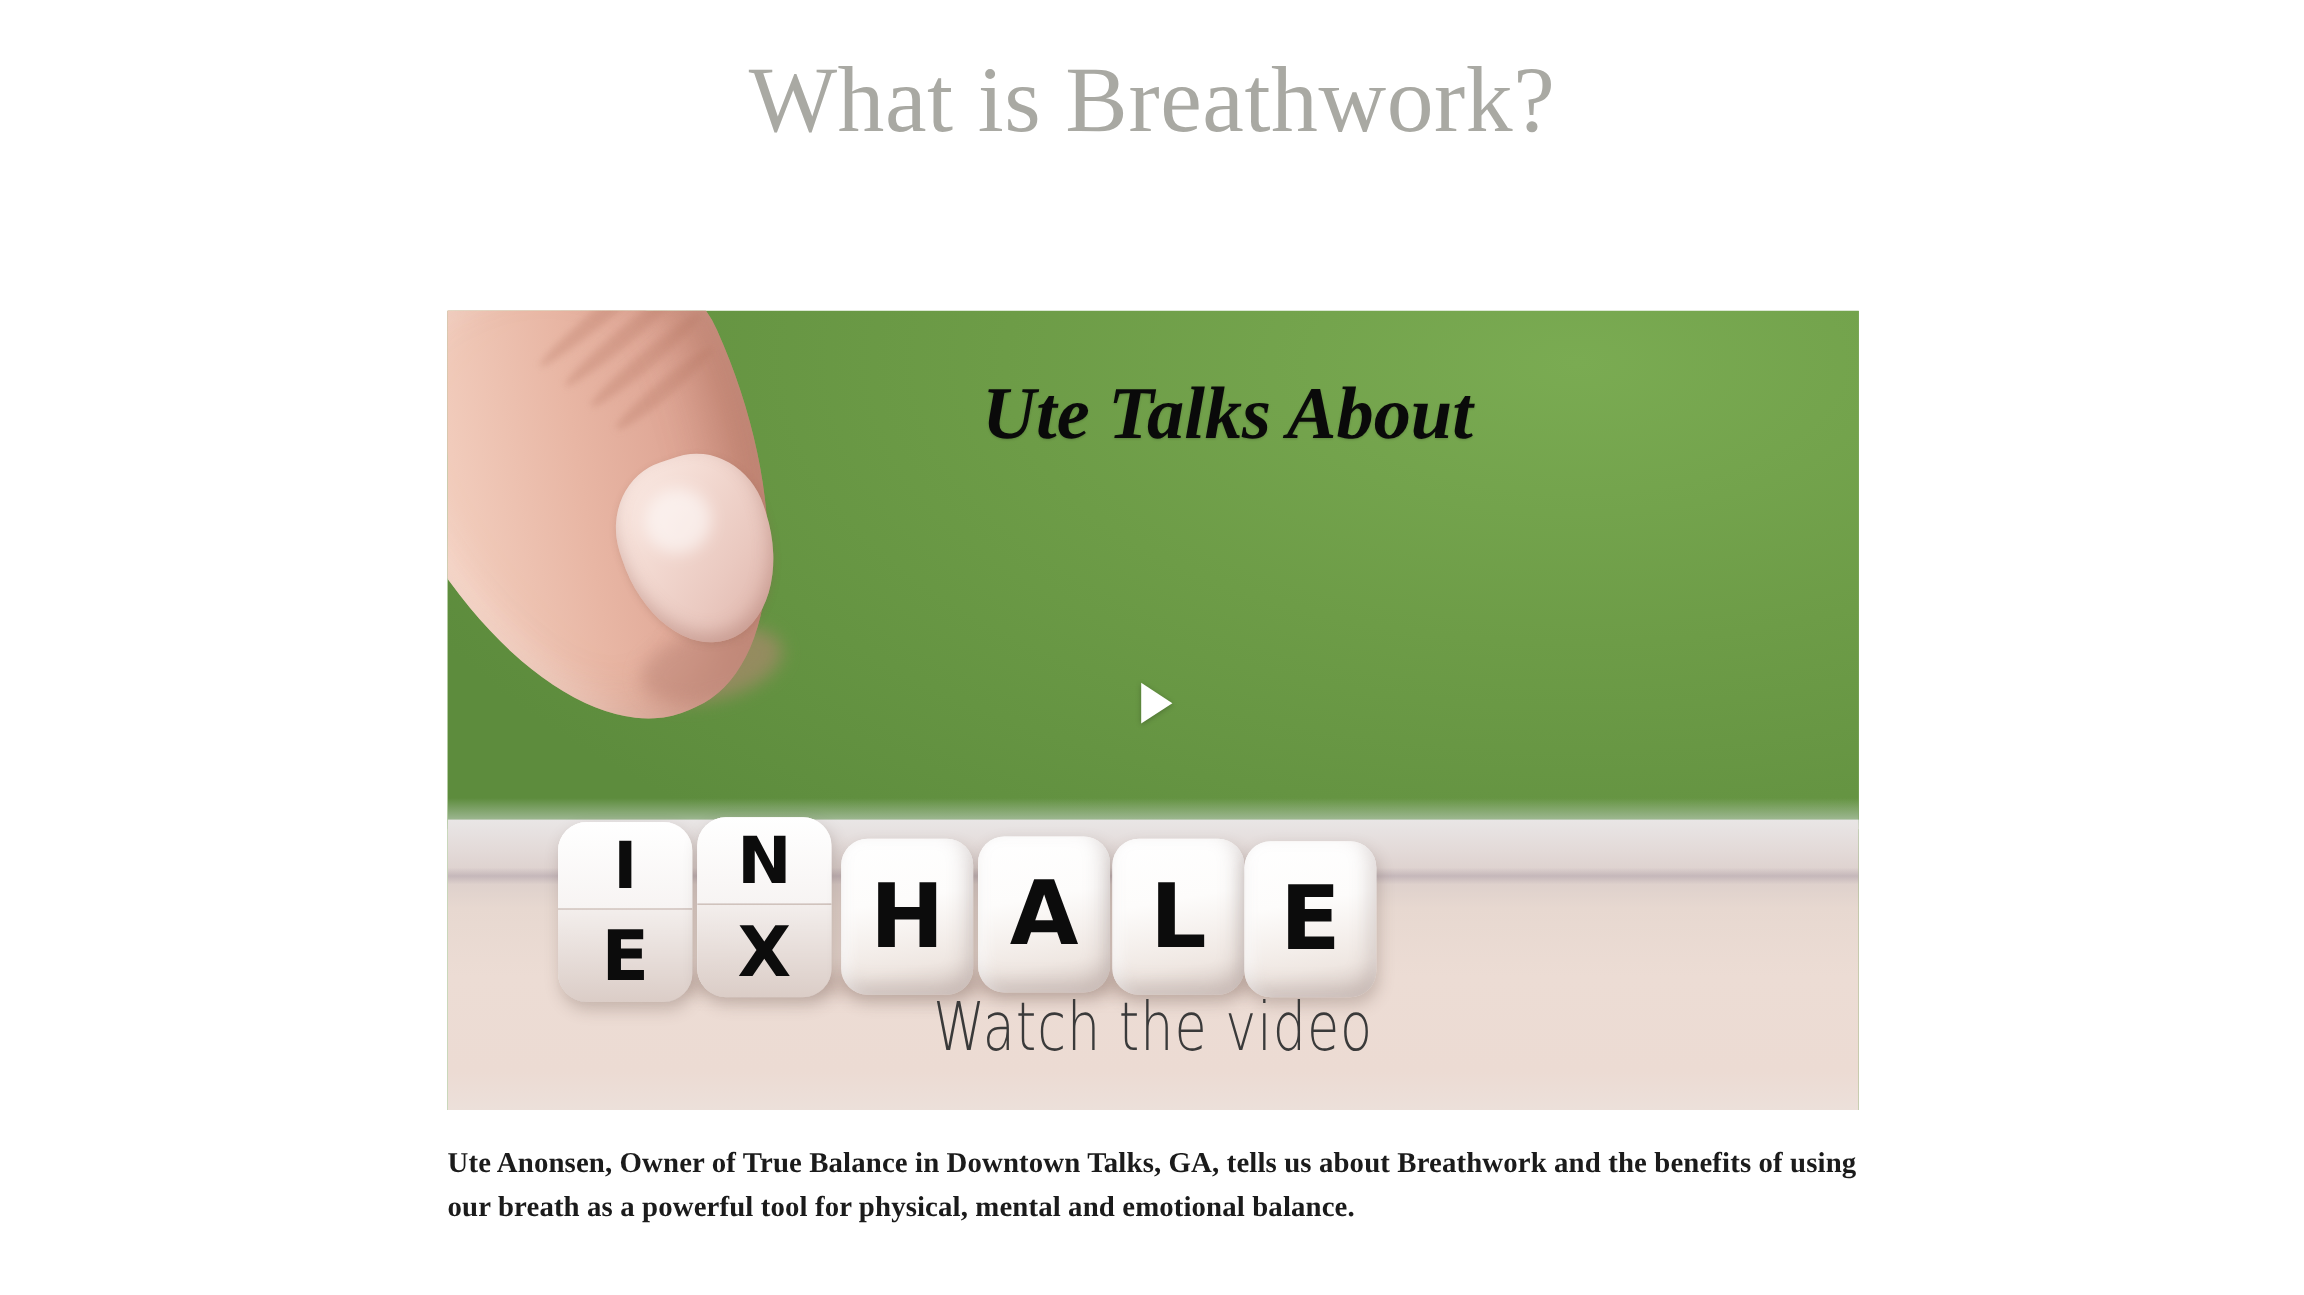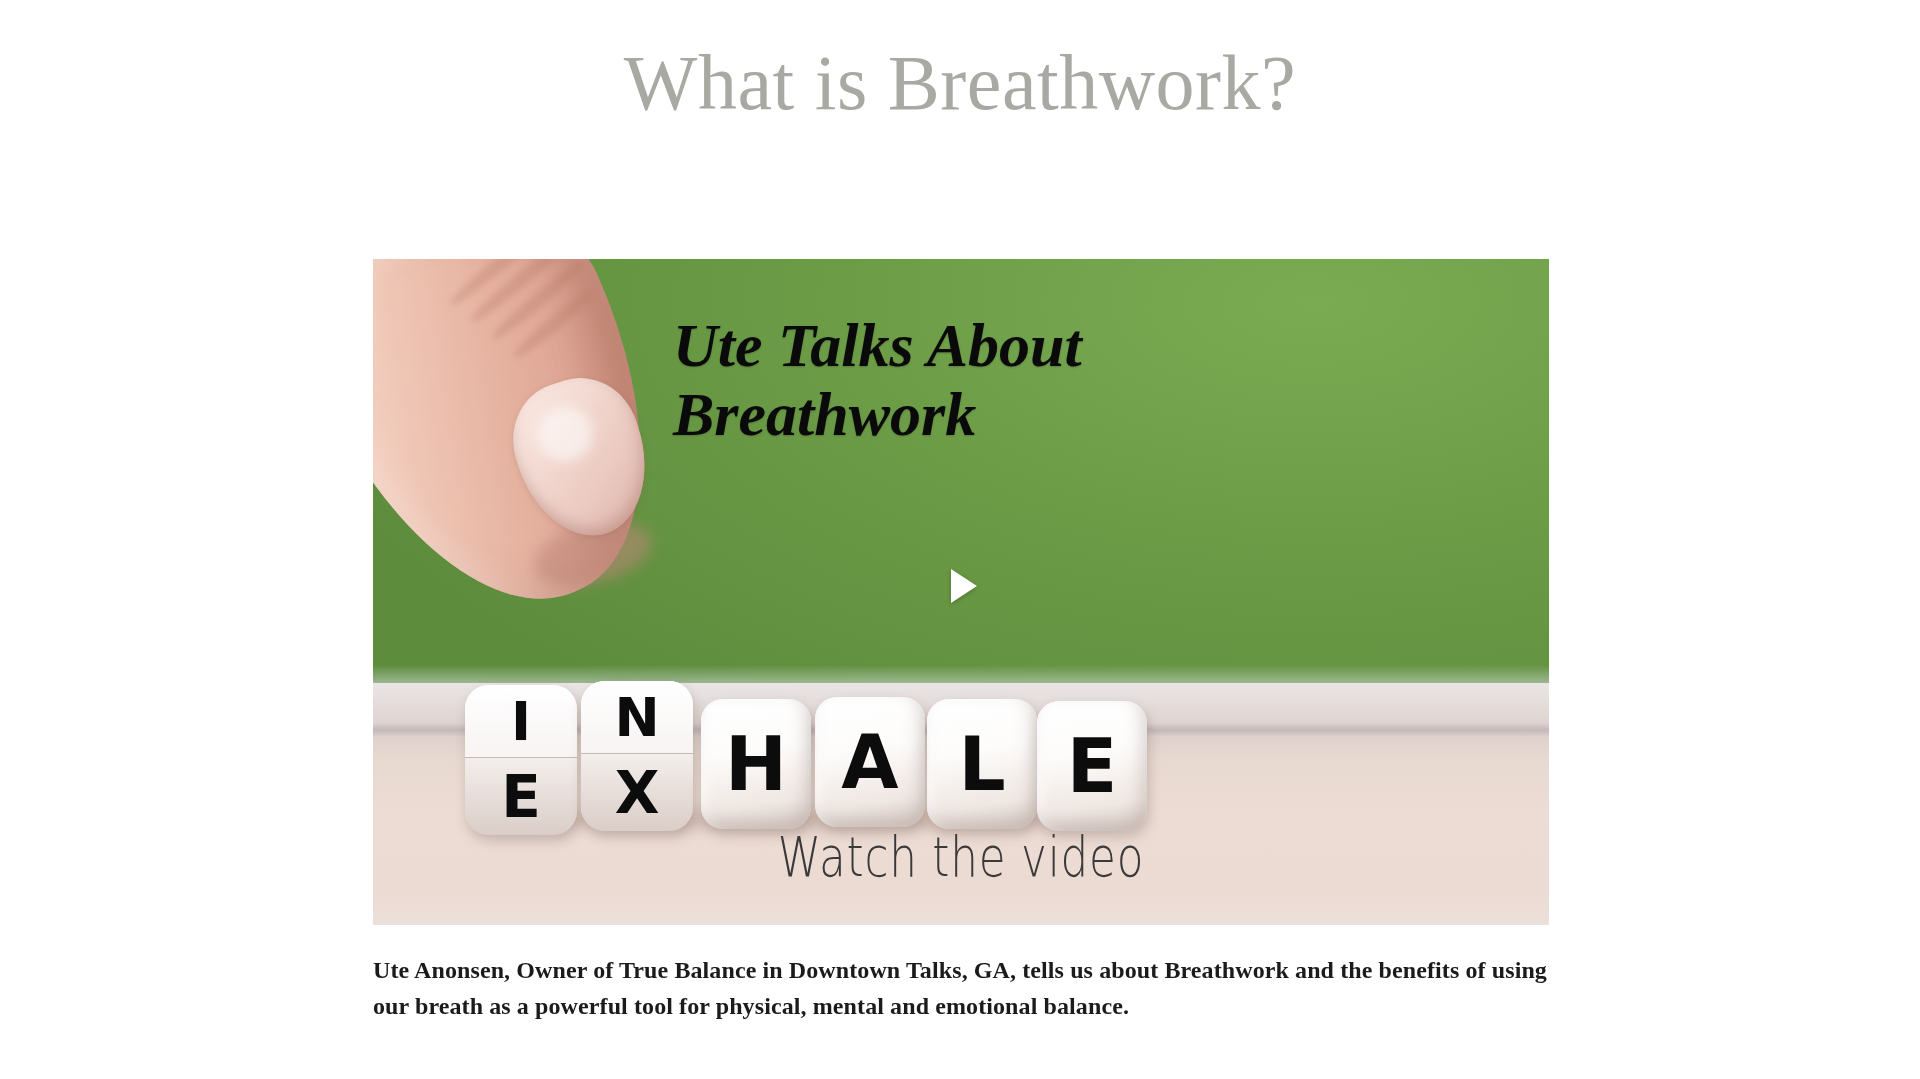--- a/index.html
+++ b/index.html
@@ -273,20 +273,21 @@
     background: rgba(150,115,105,0.28);
     filter: blur(7px);
   }
 
   
   .thumb-title {
     position: absolute;
     left: 300px;
     top: 52px;
     width: 700px;
+    text-align: center;
     font-family: "Liberation Serif", serif;
     font-style: italic;
     font-weight: bold;
     font-size: 62px;
     line-height: 1.12;
     color: #0a0a0a;
     text-shadow: 0 1px 2px rgba(0,0,0,0.18);
     pointer-events: none;
   }
 
@@ -375,21 +376,20 @@
         </div>
 
         <div class="die d3">H</div>
         <div class="die d4">A</div>
         <div class="die d5">L</div>
         <div class="die d6">E</div>
       </div>
 
       <div class="thumb-title">
         <div>Ute Talks About</div>
-        <div>Breathwork</div>
       </div>
 
       <div class="play-triangle"></div>
 
       <div class="watch-text">Watch the video</div>
 
     </div>
   </div>
 
   <p class="caption">Ute Anonsen, Owner of True Balance in Downtown Talks, GA, tells us about Breathwork and the benefits of using our breath as a powerful tool for physical, mental and emotional balance.</p>

